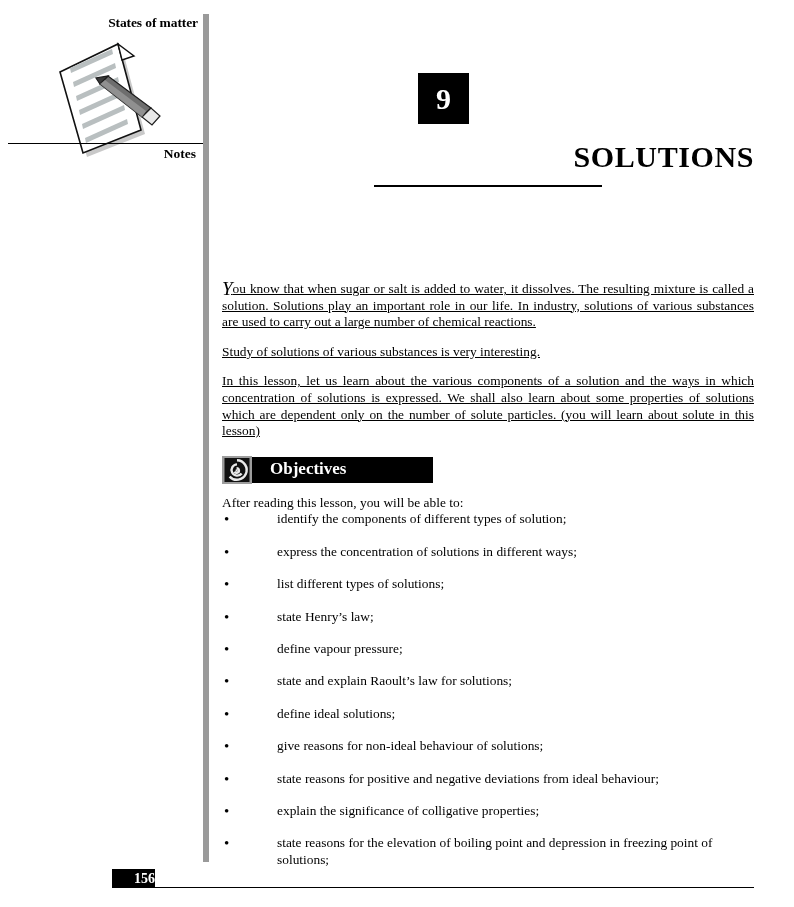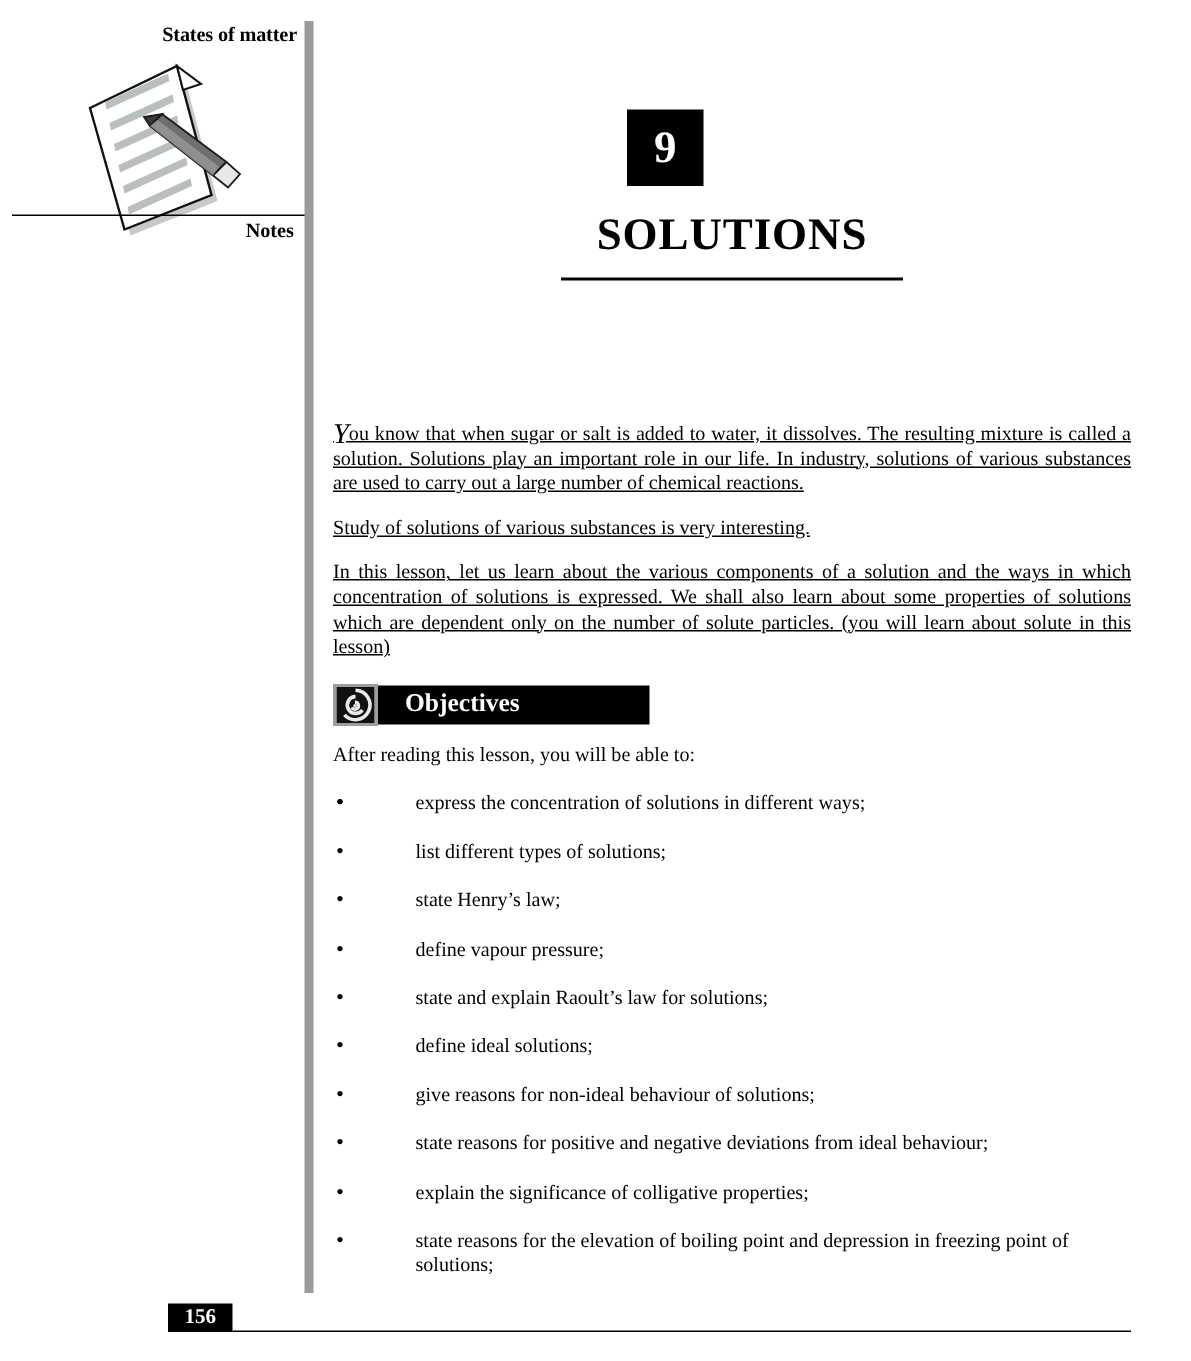--- a/index.html
+++ b/index.html
@@ -92,21 +92,21 @@
     line-height: 51px;
     font-size: 30px;
     font-weight: bold;
   }
 
   #chapter-title {
     position: absolute;
     left: 0;
     top: 140px;
     width: 532px;
-    text-align: center;
+    text-align: right;
     font-size: 30px;
     font-weight: bold;
     letter-spacing: 0.6px;
   }
 
   #title-rule {
     position: absolute;
     left: 152px;
     top: 185px;
     width: 228px;
@@ -196,21 +196,21 @@
   #page-number-box {
     position: absolute;
     left: 112px;
     top: 869px;
     width: 43px;
     height: 19px;
     background: #000000;
     color: #ffffff;
     font-size: 14px;
     font-weight: bold;
-    text-align: center;
+    text-align: right;
     line-height: 19px;
   }
   #footer-rule {
     position: absolute;
     left: 155px;
     top: 887px;
     width: 599px;
     height: 0;
     border-top: 1.5px solid #000;
   }
@@ -275,21 +275,21 @@
           <path d="M14.6 12.2 A2.3 2.3 0 1 1 12.6 15.6"></path>
         </g>
         <circle cx="14.6" cy="14.4" r="1.1" fill="#e9e9e9"></circle>
       </svg>
       <div id="objectives-label">Objectives</div>
     </div>
 
     <p id="intro-line">After reading this lesson, you will be able to:</p>
 
     <ul id="objective-list">
-      <li><span class="bullet">•</span></li>
+      <li><span class="bullet">•</span><span>identify the components of different types of solution;</span></li>
       <li><span class="bullet">•</span><span>express the concentration of solutions in different ways;</span></li>
       <li><span class="bullet">•</span><span>list different types of solutions;</span></li>
       <li><span class="bullet">•</span><span>state Henry’s law;</span></li>
       <li><span class="bullet">•</span><span>define vapour pressure;</span></li>
       <li><span class="bullet">•</span><span>state and explain Raoult’s law for solutions;</span></li>
       <li><span class="bullet">•</span><span>define ideal solutions;</span></li>
       <li><span class="bullet">•</span><span>give reasons for non-ideal behaviour of solutions;</span></li>
       <li><span class="bullet">•</span><span>state reasons for positive and negative deviations from ideal behaviour;</span></li>
       <li><span class="bullet">•</span><span>explain the significance of colligative properties;</span></li>
       <li><span class="bullet">•</span><span>state reasons for the elevation of boiling point and depression in freezing point of solutions;</span></li>

